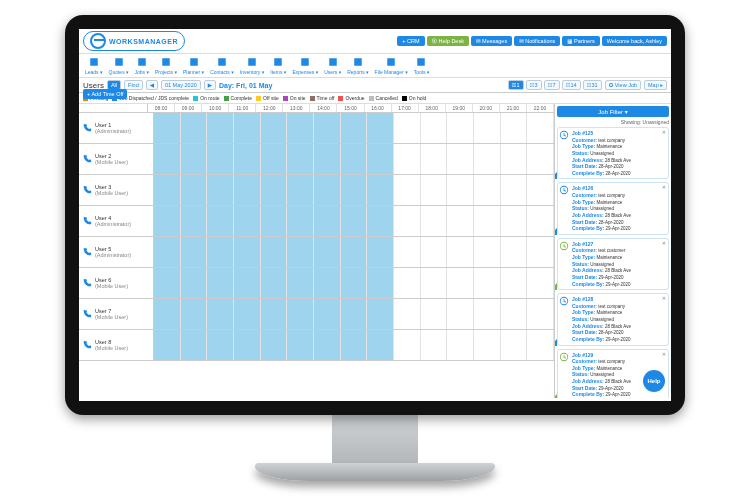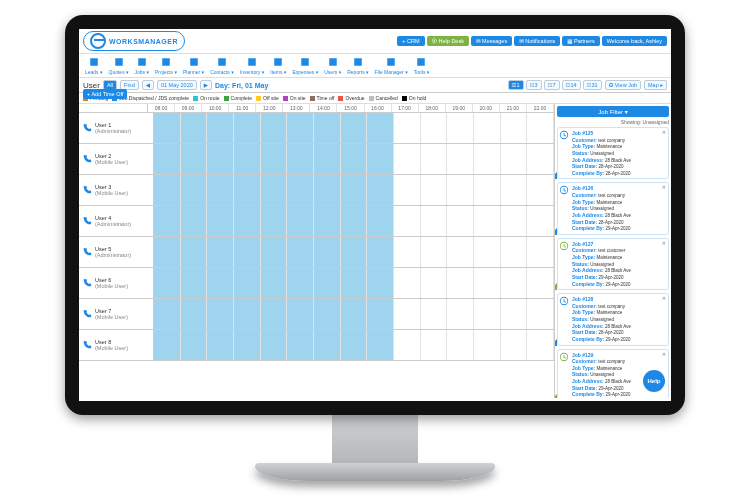--- a/index.html
+++ b/index.html
@@ -152,21 +152,21 @@
           </div>
           <div class="menu-item">
             <svg viewBox="0 0 16 16">
               <path d="M3 3h10v10H3z"></path>
             </svg>
             <span>Tools ▾</span>
           </div>
         </div>
 
       <div class="toolbar">
-        <span>User</span>
+        <span>Users</span>
         <span class="tbtn dark">All</span>
         <span class="tbtn">Find</span>
         <span class="tbtn">◀</span>
         <span class="tbtn">01 May 2020</span>
         <span class="tbtn">▶</span>
         <span class="day-label">Day: Fri, 01 May</span>
         <span class="spacer"></span>
         <div class="view-btns" id="view-btns">
             <span class="tbtn dark">☰1</span>
             <span class="tbtn">☷3</span>

